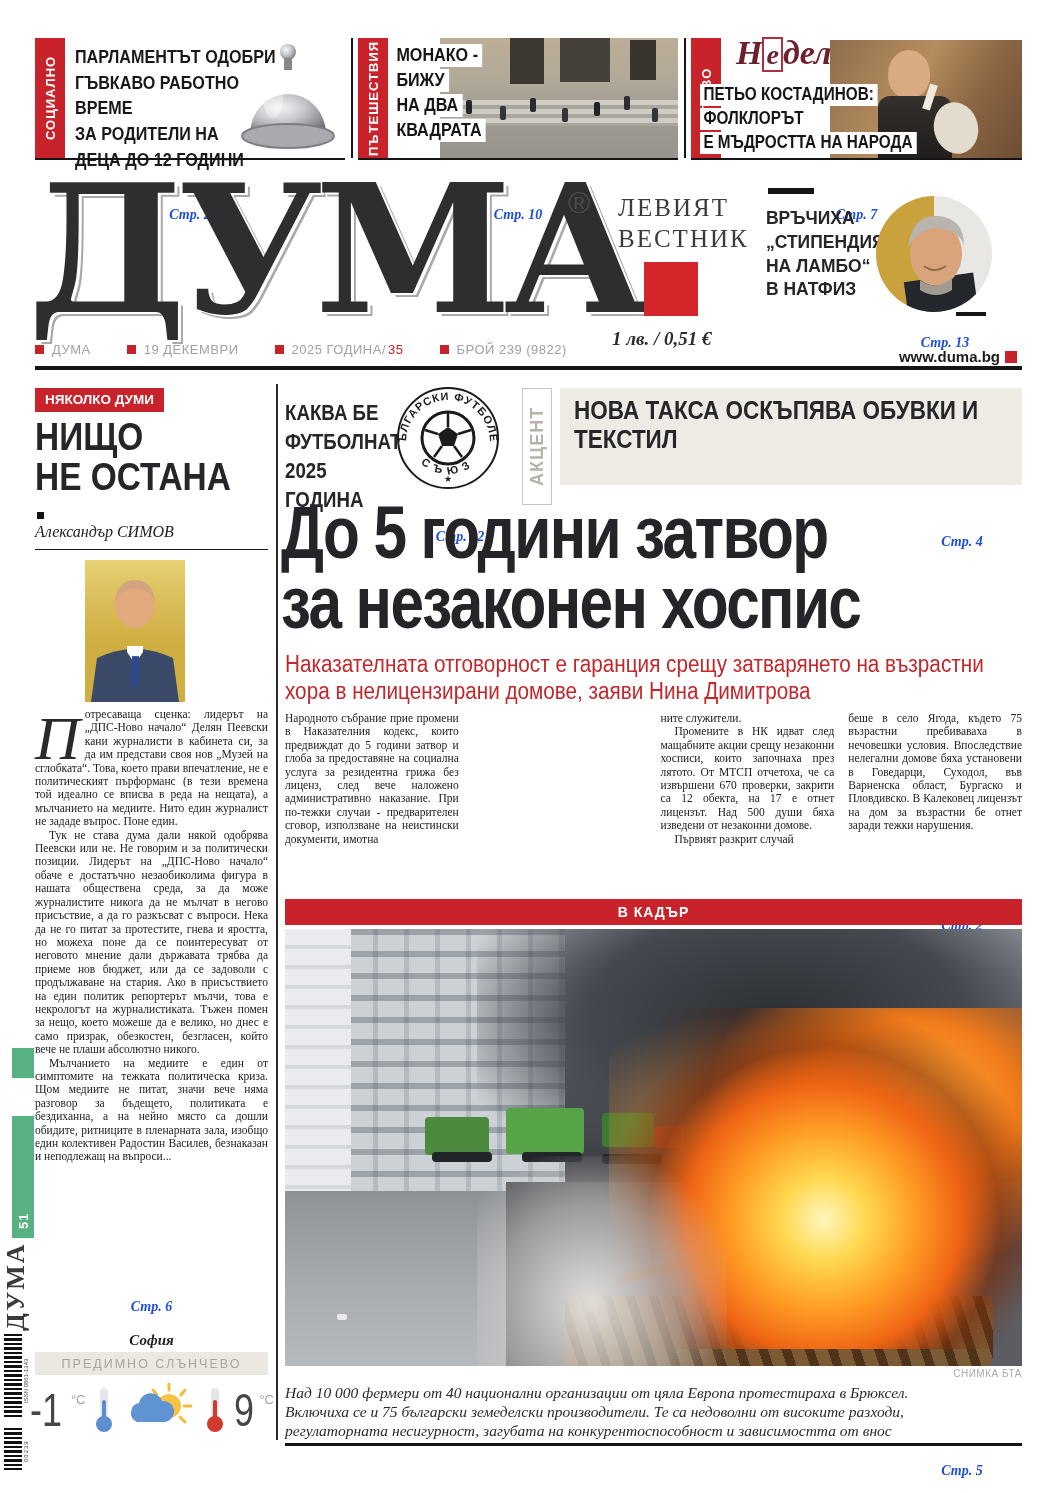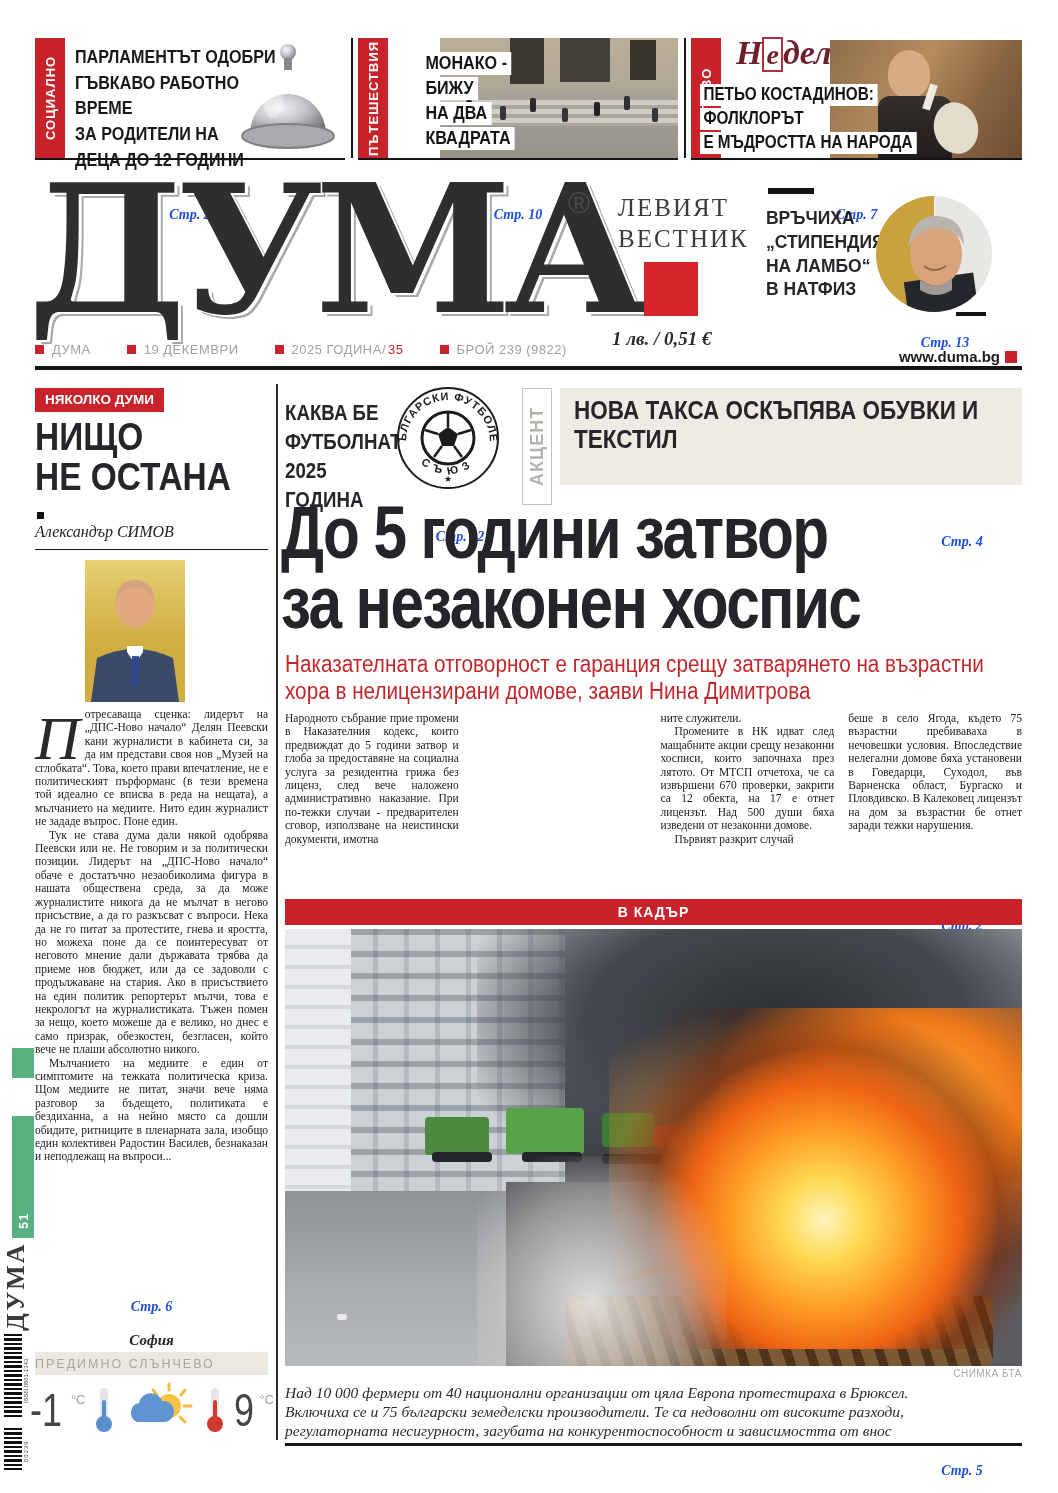--- a/index.html
+++ b/index.html
@@ -117,21 +117,21 @@
   <div class="abs ph" style="left:440px; top:38px; width:238px; height:120px;">
     <div style="position:absolute; inset:0; background:linear-gradient(180deg,#bcae97 0%,#b0a898 38%,#a29e94 56%,#96938b 100%);"></div>
     <div style="position:absolute; left:70px; top:0; width:34px; height:46px; background:#3d3731;"></div>
     <div style="position:absolute; left:120px; top:0; width:50px; height:44px; background:#46403a;"></div>
     <div style="position:absolute; left:190px; top:2px; width:26px; height:40px; background:#3a342e;"></div>
     <div style="position:absolute; left:0; top:62px; width:238px; height:26px;
                 background:repeating-linear-gradient(180deg,#cfccc4 0 5px,#a9a69e 5px 9px);"></div>
     <div style="position:absolute; left:26px; top:62px; width:6px; height:14px; background:#26262a; border-radius:2px;
                 box-shadow:34px 6px #33333a, 64px -2px #2a2a30, 96px 8px #33333a, 128px 2px #222228, 158px -4px #2e2e34, 186px 8px #33333a;"></div>
   </div>
-  <div class="abs" style="left:393px; top:52px;margin-left:29px;">
+  <div class="abs" style="left:393px; top:44px;">
     <span class="chip">МОНАКО -</span>
     <span class="chip">БИЖУ</span>
     <span class="chip">НА ДВА</span>
     <span class="chip">КВАДРАТА</span>
   </div>
   <div class="abs rule-h" style="left:358px; top:158px; width:320px; height:2px;"></div>
   <div class="abs stp" style="left:358px; top:162px; width:320px;">Стр. 10</div>
 
   <div class="abs rule-h" style="left:684px; top:38px; width:2px; height:120px;"></div>
 
@@ -243,21 +243,21 @@
     <span class="dropcap">П</span>
     <div class="bodytext">
         <p>отресаваща сценка: лидерът на „ДПС-Ново начало“ Делян Пеевски кани журналисти в кабинета си, за да им представи своя нов „Музей на сглобката“. Това, което прави впечатление, не е политическият пърформанс (в тези времена той идеално се вписва в реда на нещата), а мълчанието на медиите. Нито един журналист не зададе въпрос. Поне един.</p>
         <p>Тук не става дума дали някой одобрява Пеевски или не. Не говорим и за политически позиции. Лидерът на „ДПС-Ново начало“ обаче е достатъчно незаобиколима фигура в нашата обществена среда, за да може журналистите никога да не мълчат в негово присъствие, а да го разкъсват с въпроси. Нека да не го питат за протестите, гнева и яростта, но можеха поне да се поинтересуват от неговото мнение дали държавата трябва да приеме нов бюджет, или да се задоволи с продължаване на стария. Ако в присъствието на един политик репортерът мълчи, това е некрологът на журналистиката. Тъжен помен за нещо, което можеше да е велико, но днес е само призрак, обезкостен, безгласен, който вече не плаши абсолютно никого.</p>
         <p>Мълчанието на медиите е един от симптомите на тежката политическа криза. Щом медиите не питат, значи вече няма разговор за бъдещето, политиката е бездиханна, а на нейно място са дошли обидите, ритниците в пленарната зала, изобщо един колективен Радостин Василев, безнаказан и неподлежащ на въпроси...</p>
       </div>
   </div>
   <div class="abs stp" style="left:35px; top:1254px; width:233px;">Стр. 6</div>
 
   <div class="abs" style="left:35px; top:1332px; width:233px; text-align:center; font:bold italic 15px 'Liberation Serif', serif; color:#222;">София</div>
-  <div class="abs" style="left:35px; top:1352px; width:233px; height:23px; background:#eae8e1; display:flex; align-items:center; justify-content:flex-start;">
+  <div class="abs" style="left:35px; top:1352px; width:233px; height:23px; background:#eae8e1; display:flex; align-items:center; justify-content:center;">
     <span style="font-size:12.5px; color:#a8a59c; letter-spacing:2px;">ПРЕДИМНО СЛЪНЧЕВО</span>
   </div>
   <div class="abs" style="left:30px; top:1382px; width:244px; display:flex; align-items:center; justify-content:space-between;">
     <span style="white-space:nowrap;">
       <span class="wnum" style="display:inline-block;">-1</span><span class="wdeg">°C</span>
     </span>
     <span class="thermo">
       <span class="tube"></span>
         <span class="col" style="background:#5b8fd0;"></span>
         <span class="bulb" style="background:#5b8fd0;"></span>

